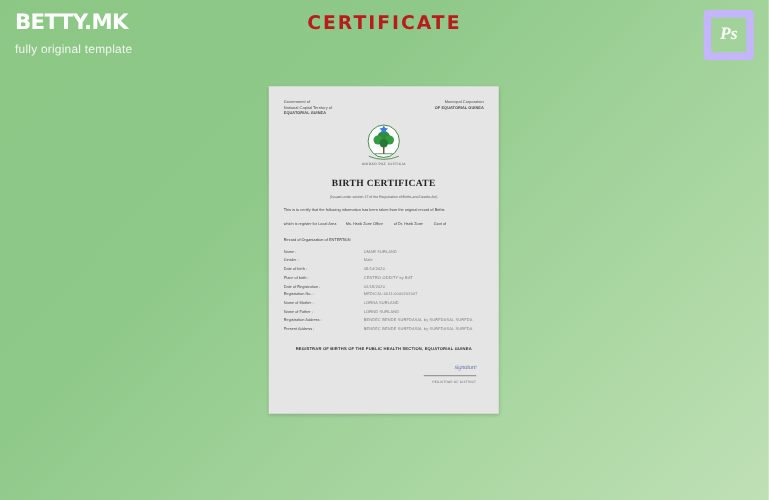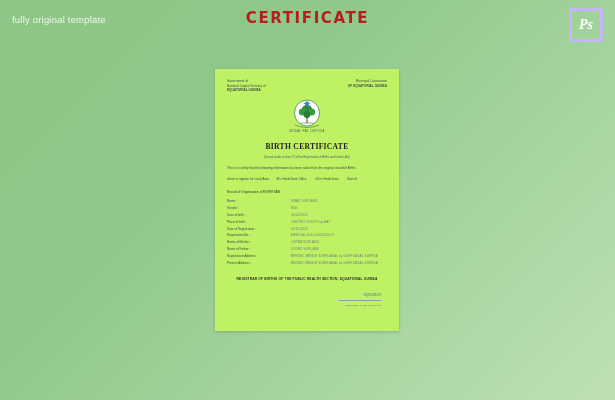--- a/index.html
+++ b/index.html
@@ -22,30 +22,30 @@
   .brand-sub{
     font-size:9.5px;color:#f0f6ef;margin-top:6px;letter-spacing:0.2px;
   }
   .center-title{
     position:absolute;left:0;right:0;top:9px;text-align:center;
     font-weight:bold;font-size:15px;color:#b91c1c;letter-spacing:1.6px;
     font-family:"DejaVu Sans", sans-serif;
   }
   .ps-badge{
     position:absolute;right:12px;top:8px;width:28px;height:28px;
-    border:3px solid #c4b5fd;border-radius:3px;
+    border:6px solid #c4b5fd;border-radius:3px;
     display:flex;align-items:center;justify-content:center;
     color:#ffffff;font-size:14px;font-weight:bold;font-style:italic;
     font-family:"Liberation Serif", serif;
   }
 
   
   .sheet{
     position:absolute;left:215px;top:69px;width:184px;height:262px;
-    background:#bef264;
+    background:#e5e5e5;
     box-shadow:0 1px 3px rgba(0,0,0,0.18);
   }
   .sheet-inner{
     position:absolute;inset:0;padding:10px 12px;box-sizing:border-box;
     font-size:3.1px;color:#3a3a3a;line-height:1.5;
   }
 
   .hdr{display:flex;justify-content:space-between;align-items:flex-start;}
   .hdr-col{width:46%;}
   .hdr-col.right{text-align:right;}
@@ -102,20 +102,21 @@
     display:inline-block;width:42px;border-top:0.4px solid #9a9a9a;margin-top:1px;
   }
   .sign-cap{font-size:2.5px;color:#6a6a6a;letter-spacing:0.2px;margin-top:0.5px;}
 </style>
 </head>
 <body>
 
 <div class="page-wrap">
 
   <div class="brand">
+    <div class="brand-title">BETTY.MK</div>
     <div class="brand-sub">fully original template</div>
   </div>
 
   <div class="center-title">CERTIFICATE</div>
 
   <div class="ps-badge">
     <span>Ps</span>
   </div>
 
   <div class="sheet">

